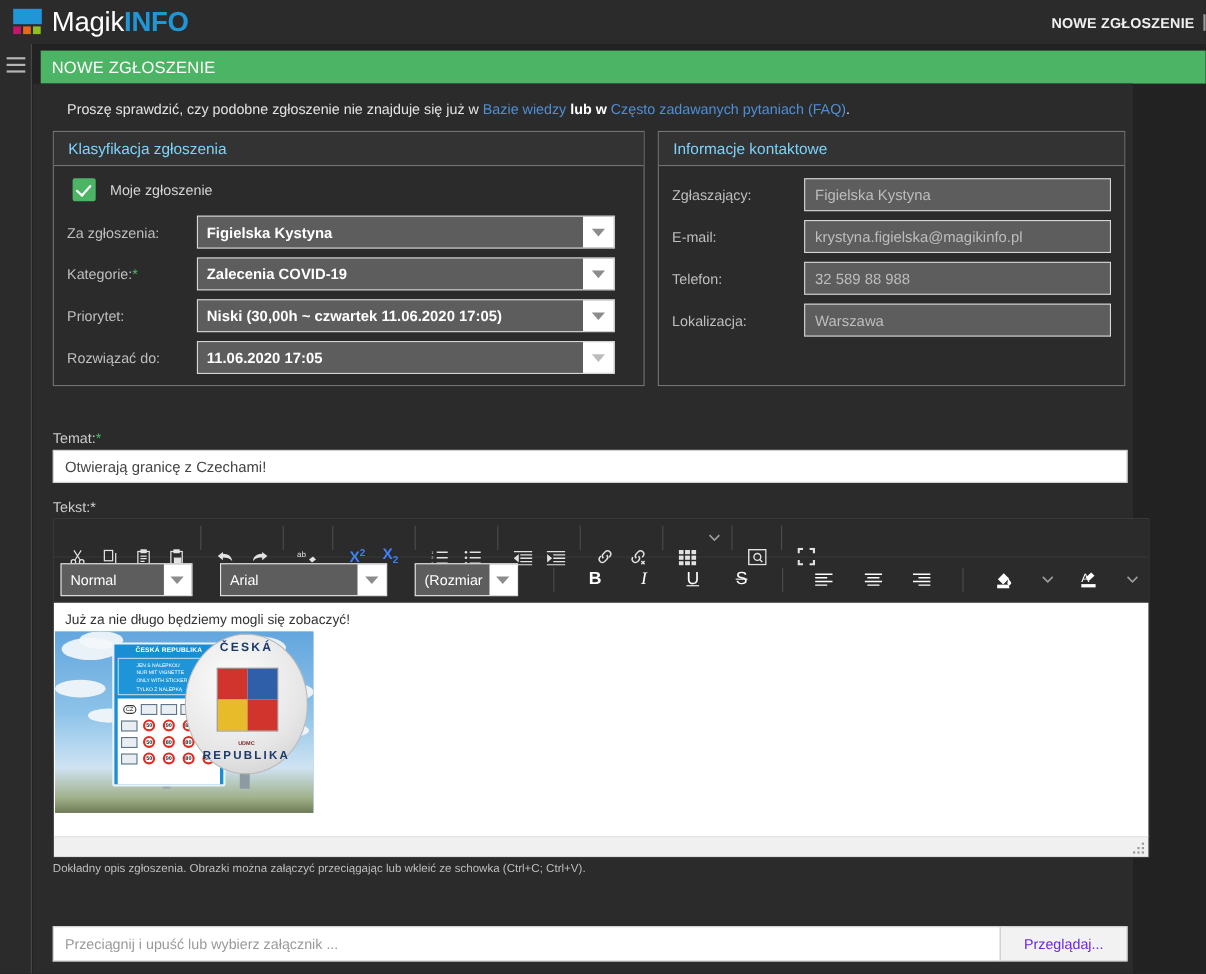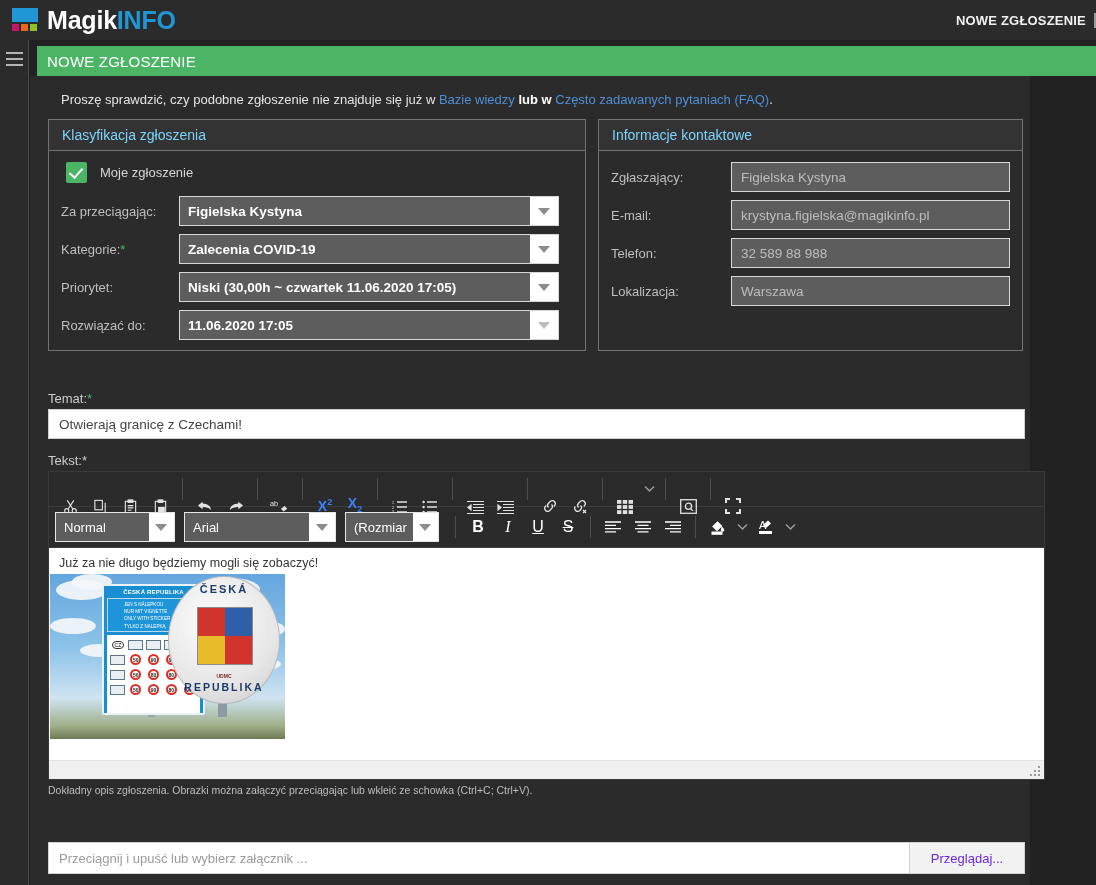--- a/index.html
+++ b/index.html
@@ -17,21 +17,21 @@
     display: flex; align-items: center; justify-content: space-between;
   }
   .brand { display: flex; align-items: center; padding-left: 12px; }
   .logo-mark { width: 26px; height: 26px; position: relative; margin-right: 9px; }
   .logo-top { position: absolute; left: 0; top: 1px; width: 26px; height: 14px; background: #2196d6; }
   .logo-sq { position: absolute; top: 17px; width: 7px; height: 7px; }
   .logo-sq.s1 { left: 0px; background: #c7156b; }
   .logo-sq.s2 { left: 9px; background: #e8671b; }
   .logo-sq.s3 { left: 18px; background: #8fc022; }
   .brand-text { font-size: 25px; letter-spacing: -0.2px; }
-  .brand-magik { color: #ffffff; font-weight: 700; }
+  .brand-magik { color: #ffffff; font-weight: 400; }
   .brand-info { color: #2196d6; font-weight: 700; margin-top: 28px; }
   .topbar-right {
     color: #f0f0f0; font-size: 13px; font-weight: 700;
     letter-spacing: 0.2px; padding-right: 0px; display: flex; align-items: center;
   }
   .topbar-right .tab-sep { display:inline-block; width:2px; height:15px; background:#9a9a9a; margin-left:8px; }
 
   
   .rail {
     position: absolute; top: 40px; left: 0; width: 29px; height: 845px;
@@ -128,21 +128,21 @@
   
   .editor {
     position: absolute; left: 18px; top: 395px; width: 997px;
     border: 1px solid #3a3a3a;
   }
   .tb-row {
     background: #2b2b2b; display: flex; align-items: center;
     border-bottom: 1px solid #3c3c3c; padding: 0 6px;
   }
   .tb-row.r1 { height: 35px; }
-  .tb-row.r2 { height: 41px; }
+  .tb-row.r2 { height: 41px; gap: 16px; }
   .tb-btn {
     width: 30px; height: 28px; display: flex; align-items: flex-end;
     justify-content: center; color: #3b82f6; font-size: 14px; margin-top: 21px;
   }
   .tb-sep { width: 1px; height: 22px; background: #4d4d4d; margin: 0 7px; }
   .tb-chev { width: 18px; display:flex; align-items:center; justify-content:center; }
 
   .ed-select {
     display: flex; height: 30px; border: 1px solid #e6e6e6; background: #5d5d5d;
     margin-right: 9px; align-items: stretch;
@@ -274,21 +274,21 @@
 
   <div class="panel" id="panel-left">
     <div class="panel-title">Klasyfikacja zgłoszenia</div>
     <div class="panel-body">
       <div class="check-row">
         <div class="checkbox"></div>
         <div class="check-label">Moje zgłoszenie</div>
       </div>
 
       <div class="row">
-        <div class="row-label"><span>Za przeciągając:</span></div>
+        <div class="row-label"><span>Za zgłoszenia:</span></div>
         <div class="select">
           <div class="val">Figielska Kystyna</div>
           <div class="arrow">
               <i class="caret"></i>
             </div>
         </div>
       </div>
 
       <div class="row">
         <div class="row-label"><span>Kategorie:</span><span class="req">*</span></div>

